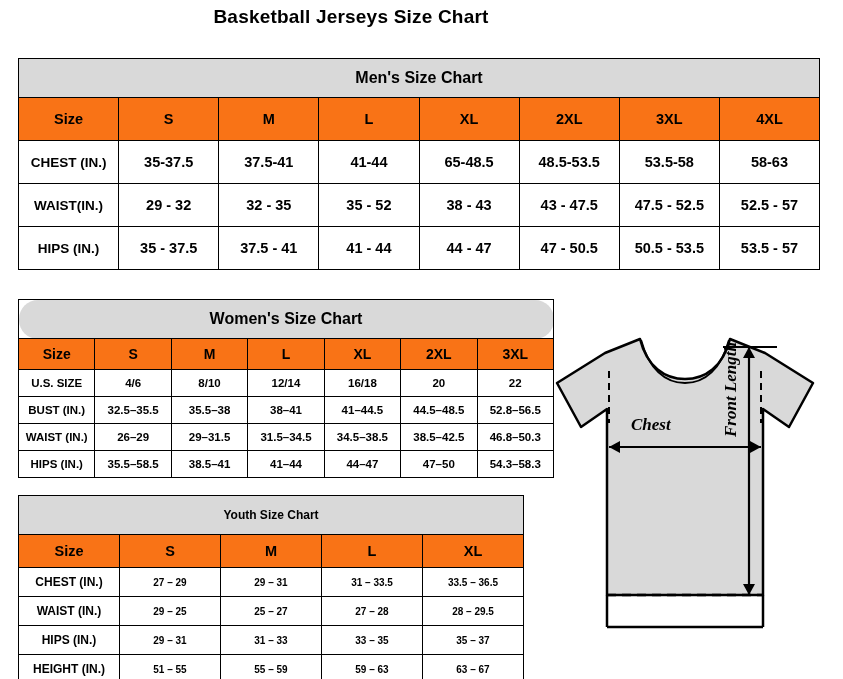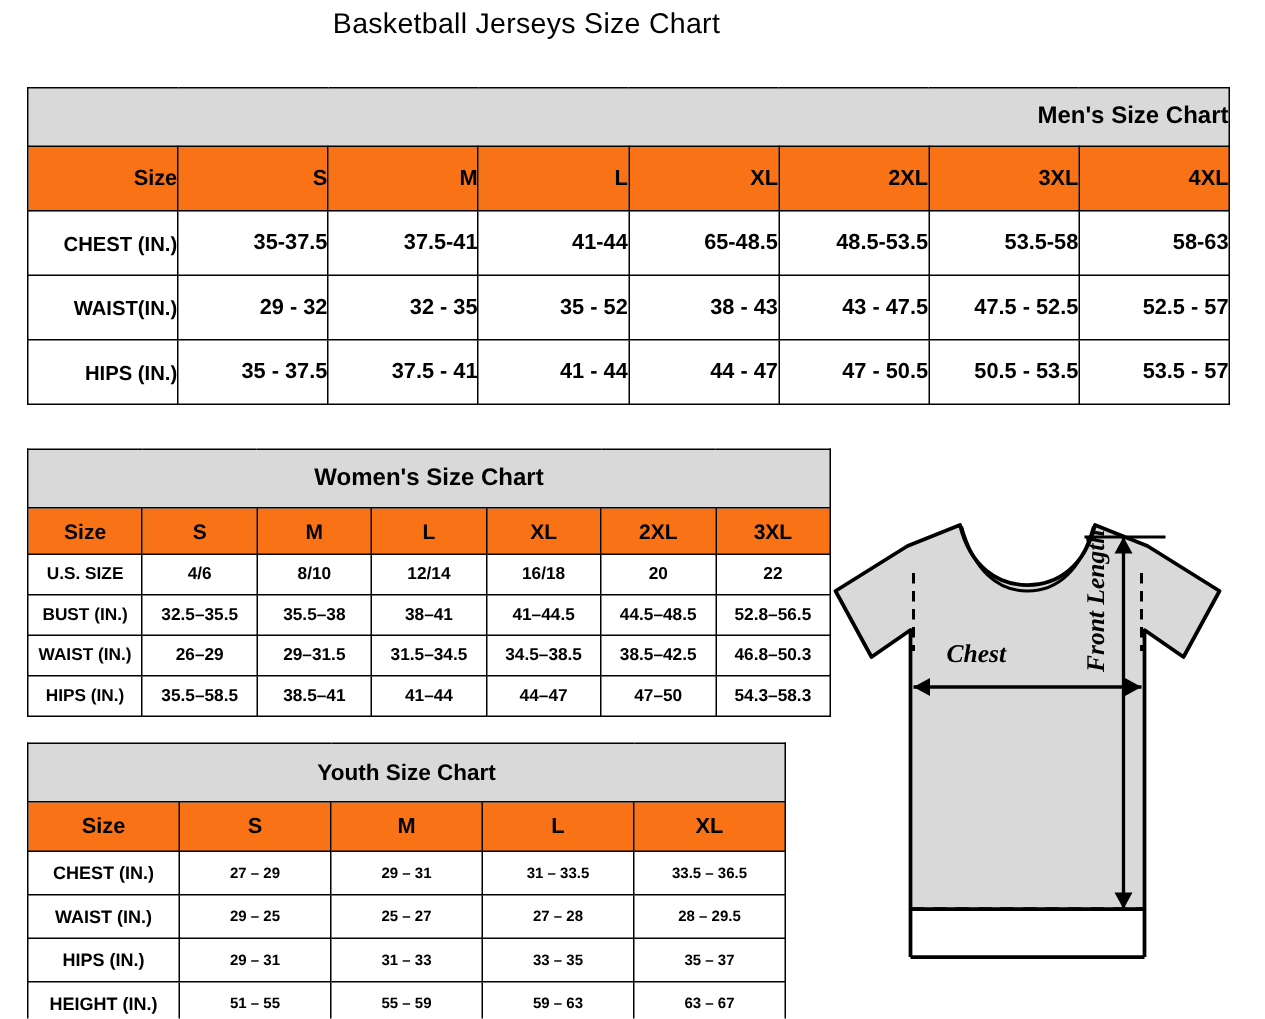--- a/index.html
+++ b/index.html
@@ -16,21 +16,21 @@
     overflow: hidden;
   }
 
   #page-title {
     position: absolute;
     top: 6px;
     left: 0;
     width: 702px;
     text-align: center;
     font-size: 19px;
-    font-weight: normal;
+    font-weight: bold;
     letter-spacing: 0.2px;
   }
 
   table {
     border-collapse: collapse;
     table-layout: fixed;
   }
   table td, table th {
     border: 1px solid #000000;
     text-align: center;
@@ -51,55 +51,55 @@
   }
 
   
   #mens-table {
     position: absolute;
     left: 18px;
     top: 58px;
     width: 802px;
   }
   #mens-table .caption-cell { font-size: 16px; height: 38px; }
-  #mens-table td { height: 42px; font-size: 14.5px; text-align: right; }
+  #mens-table td { height: 42px; font-size: 14.5px; }
   #mens-table .row-label { font-size: 13.5px; }
   #mens-table .col-size { width: 108px; }
 
   
   #womens-table {
     position: absolute;
     left: 18px;
     top: 299px;
     width: 536px;
   }
-  #womens-table .caption-cell { font-size: 16px; height: 38px; }
+  #womens-table .caption-cell { font-size: 16px; height: 38px; border-radius: 19px; }
   #womens-table td { height: 26px; font-size: 11.5px; }
   #womens-table .hdr-cell { height: 30px; font-size: 14px; }
   #womens-table .row-label { font-size: 11.5px; }
   #womens-table .col-size { width: 80px; }
 
   
   #youth-table {
     position: absolute;
     left: 18px;
     top: 495px;
     width: 506px;
   }
-  #youth-table .caption-cell { font-size: 15px; height: 38px; }
+  #youth-table .caption-cell { font-size: 12px; height: 38px; }
   #youth-table td { height: 28px; font-size: 10px; }
   #youth-table .hdr-cell { height: 32px; font-size: 14.5px; }
   #youth-table .row-label { font-size: 12px; }
   #youth-table .col-size { width: 106px; }
 
   
   #shirt-diagram {
     position: absolute;
     left: 545px;
-    top: 338px;
+    top: 327px;
     width: 290px;
     height: 330px;
   }
   #shirt-diagram svg { display: block; }
   .diagram-label {
     position: absolute;
     font-family: "Liberation Serif", serif;
     font-weight: bold;
     font-style: italic;
     font-size: 17px;

